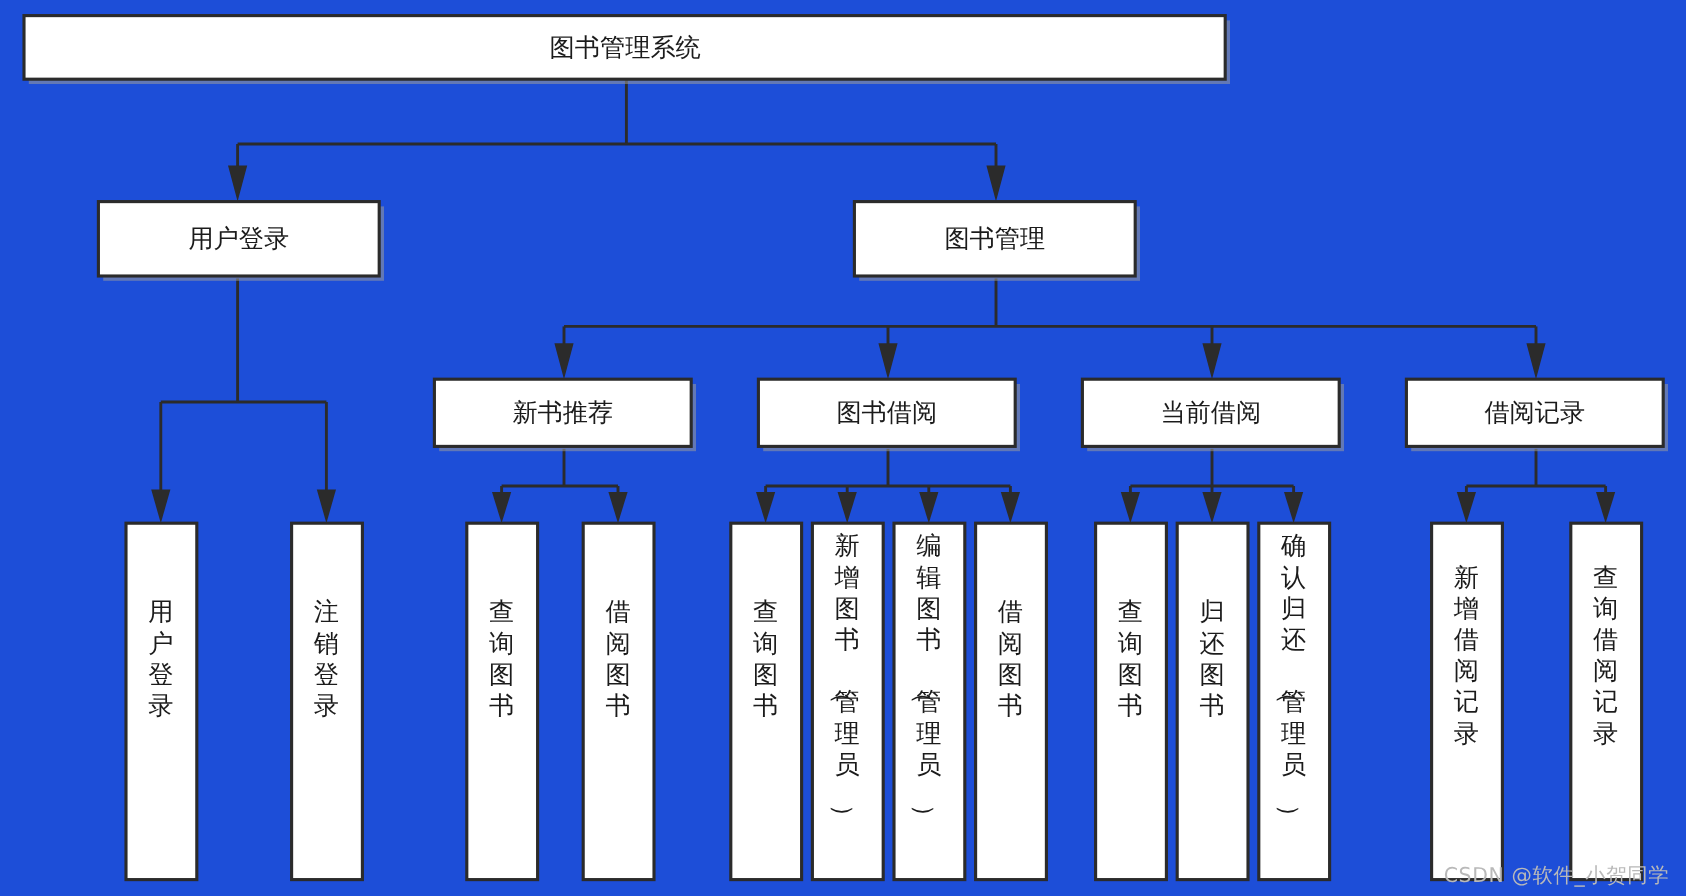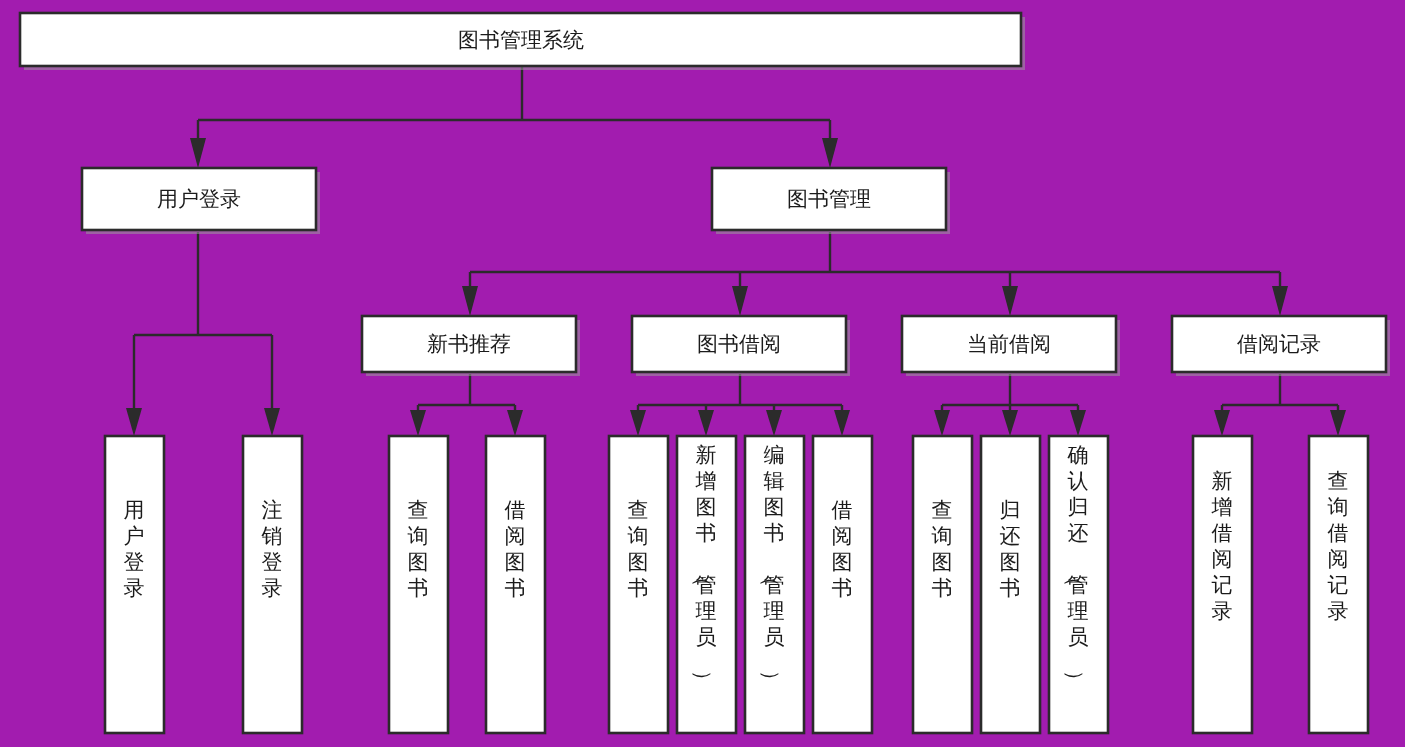--- a/index.html
+++ b/index.html
@@ -10,21 +10,21 @@
   body {
     width: 1405px;
     height: 747px;
     font-family: "DejaVu Sans", "Liberation Sans", sans-serif;
     overflow: hidden;
   }
   #diagram-root {
     position: relative;
     width: 1405px;
     height: 747px;
-    background: #a21caf;
+    background: #1d4ed8;
   }
   svg#flowchart {
     position: absolute;
     top: 0;
     left: 0;
     width: 1405px;
     height: 747px;
     display: block;
   }
   .node-rect {
@@ -252,14 +252,15 @@
       <text class="node-label-v" x="1222" y="488"><tspan x="1222" y="488">新</tspan><tspan x="1222" y="514">增</tspan><tspan x="1222" y="540">借</tspan><tspan x="1222" y="566">阅</tspan><tspan x="1222" y="592">记</tspan><tspan x="1222" y="618">录</tspan></text>
     </g>
 
     <g>
       <rect class="node-rect" x="1309" y="436" width="59" height="297"></rect>
       <text class="node-label-v" x="1338" y="488"><tspan x="1338" y="488">查</tspan><tspan x="1338" y="514">询</tspan><tspan x="1338" y="540">借</tspan><tspan x="1338" y="566">阅</tspan><tspan x="1338" y="592">记</tspan><tspan x="1338" y="618">录</tspan></text>
     </g>
 
   </svg>
 
+  <div class="watermark">CSDN @软件_小贺同学</div>
 
 </div>
 
 </body></html>

